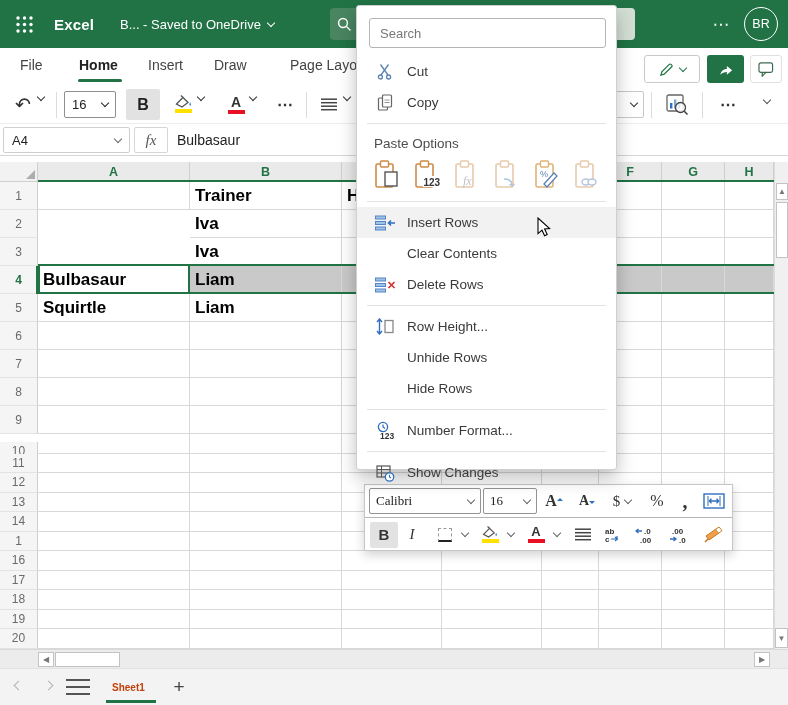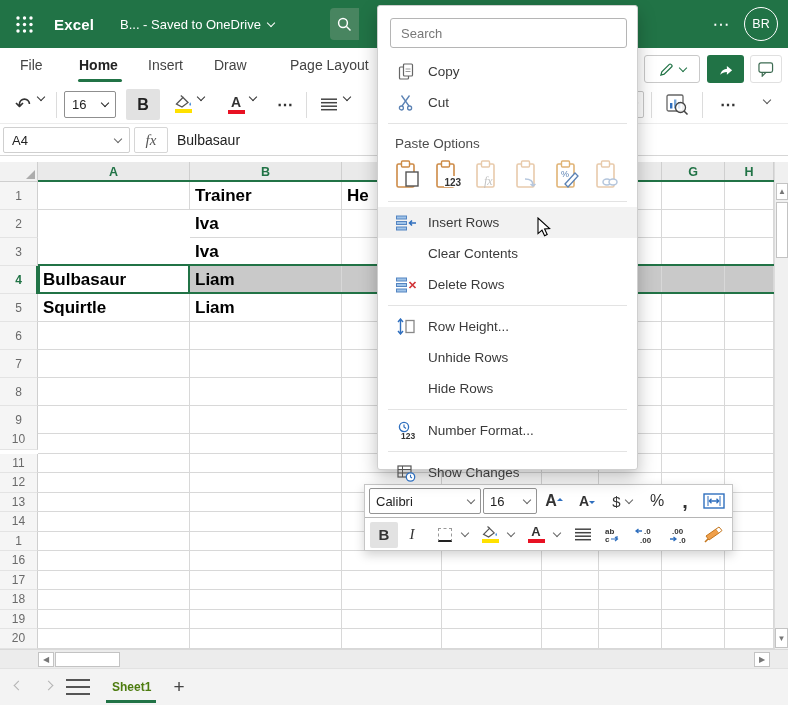--- a/index.html
+++ b/index.html
@@ -57,40 +57,40 @@
   .hsbrow { position:absolute; left:0; top:649px; width:788px; height:19px; background:#ececec; border-top:1px solid #d9d9d9; }
   .sbbtn { position:absolute; background:#fff; border:1px solid #c3c3c3; color:#777; font-size:8px; display:flex; align-items:center; justify-content:center; cursor:pointer; }
   .sbthumb { position:absolute; background:#fff; border:1px solid #c3c3c3; cursor:pointer; }
 
   
   .sheetbar { position:absolute; left:0; top:668px; width:788px; height:37px; background:#f3f3f3; border-top:1px solid #e2e2e2; }
   .snav { position:absolute; top:8px; width:20px; height:20px; display:flex; align-items:center; justify-content:center; color:#b3b3b3; cursor:pointer; }
   .snav .chv { width:7px; height:7px; }
   .burger { position:absolute; left:66px; top:10px; width:24px; height:16px; display:flex; flex-direction:column; justify-content:space-between; cursor:pointer; }
   .burger i { height:2px; background:#555; }
-  .stab { position:absolute; left:100px; top:0; height:36px; display:flex; align-items:center; padding:0 12px; font-size:12px; font-weight:bold; color:#4d7c0f; cursor:pointer; }
+  .stab { position:absolute; left:100px; top:0; height:36px; display:flex; align-items:center; padding:0 12px; font-size:10px; font-weight:bold; color:#c2410c; cursor:pointer; }
   .stabline { position:absolute; left:106px; top:31px; width:50px; height:3px; background:#217346; }
   .addsheet { position:absolute; left:166px; top:5px; width:26px; height:26px; display:flex; align-items:center; justify-content:center; font-size:19px; color:#444; cursor:pointer; }
 
   
-  .menu { position:absolute; left:377px; top:5px; width:261px; height:465px; background:#fff; border:1px solid #cfcfcf; border-radius:3px; box-shadow:0 8px 18px rgba(0,0,0,.25); z-index:6; }
+  .menu { position:absolute; left:356px; top:5px; width:261px; height:465px; background:#fff; border:1px solid #cfcfcf; border-radius:3px; box-shadow:0 8px 18px rgba(0,0,0,.25); z-index:6; }
   .msearch { display:block; margin:12px 12px 8px 12px; width:237px; height:30px; border:1px solid #b5b5b5; border-radius:3px; font-size:13px; color:#333; padding:0 10px; outline:none; font-family:"Liberation Sans",sans-serif; }
   .msearch::placeholder { color:#787878; }
   .mi { height:31px; display:flex; align-items:center; padding-left:17px; gap:11px; font-size:13.5px; color:#3a3a3a; cursor:pointer; }
   .mi.hl { background:#f2f2f2; }
   .mi .ic { width:22px; display:flex; justify-content:center; align-items:center; }
   .msec { padding:7px 0 3px 17px; font-size:13.5px; color:#4c4c4c; }
   .mdiv { border-top:1px solid #e3e3e3; margin:5px 10px; }
   .prow { display:flex; gap:12px; padding:5px 0 7px 16px; }
   .pic { width:28px; height:30px; display:flex; align-items:center; justify-content:center; cursor:pointer; }
   .pic.dim { opacity:.45; }
 
   
   .mtb { position:absolute; left:364px; top:484px; width:369px; height:67px; background:#fff; border:1px solid #c6c6c6; box-shadow:0 4px 10px rgba(0,0,0,.18); z-index:5; }
-  .mrow1 { position:absolute; left:0; top:0; width:367px; height:33px; border-bottom:1px solid #b5b5b5; display:flex; align-items:center; }
+  .mrow1 { position:absolute; left:0; top:0; width:367px; height:33px; border-bottom:1px solid #b5b5b5; display:flex; align-items:center;font-family:Liberation Serif, serif; }
   .mrow2 { position:absolute; left:0; top:34px; width:367px; height:31px; display:flex; align-items:center; }
   .combo { height:26px; border:1px solid #949494; border-radius:2px; display:flex; align-items:center; justify-content:space-between; padding:0 6px; font-size:13px; color:#222; cursor:pointer; }
   .mic { display:flex; align-items:center; justify-content:center; color:#333; cursor:pointer; }
   .caretu { display:inline-block; width:0; height:0; border:3.5px solid transparent; border-bottom-color:#2f6fbe; margin-bottom:6px; }
   .caretd { display:inline-block; width:0; height:0; border:3.5px solid transparent; border-top-color:#2f6fbe; margin-top:6px; }
   .bordericon { width:14px; height:14px; border:1px dashed #999; border-bottom:2px solid #222; }
 
   .cursor { position:absolute; left:537px; top:217px; z-index:9; pointer-events:none; }
 </style>
 </head>
@@ -328,21 +328,21 @@
       <div class="gc" style="left: 725px; top: 216px; width: 49px; height: 28px; line-height: 27px;"></div>
       <div class="rn" style="top: 244px; height: 28px; line-height: 28px;">9</div>
       <div class="gc" style="left: 38px; top: 244px; width: 152px; height: 28px; line-height: 27px;"></div>
       <div class="gc" style="left: 190px; top: 244px; width: 152px; height: 28px; line-height: 27px;"></div>
       <div class="gc" style="left: 342px; top: 244px; width: 100px; height: 28px; line-height: 27px;"></div>
       <div class="gc" style="left: 442px; top: 244px; width: 100px; height: 28px; line-height: 27px;"></div>
       <div class="gc" style="left: 542px; top: 244px; width: 57px; height: 28px; line-height: 27px;"></div>
       <div class="gc" style="left: 599px; top: 244px; width: 63px; height: 28px; line-height: 27px;"></div>
       <div class="gc" style="left: 662px; top: 244px; width: 63px; height: 28px; line-height: 27px;"></div>
       <div class="gc" style="left: 725px; top: 244px; width: 49px; height: 28px; line-height: 27px;"></div>
-      <div class="rn" style="top: 268px; height: 19.5px; line-height: 19.5px;">10</div>
+      <div class="rn" style="top: 280px; height: 19.5px; line-height: 19.5px;">10</div>
       <div class="gc" style="left: 38px; top: 272px; width: 152px; height: 19.5px; line-height: 18.5px;"></div>
       <div class="gc" style="left: 190px; top: 272px; width: 152px; height: 19.5px; line-height: 18.5px;"></div>
       <div class="gc" style="left: 342px; top: 272px; width: 100px; height: 19.5px; line-height: 18.5px;"></div>
       <div class="gc" style="left: 442px; top: 272px; width: 100px; height: 19.5px; line-height: 18.5px;"></div>
       <div class="gc" style="left: 542px; top: 272px; width: 57px; height: 19.5px; line-height: 18.5px;"></div>
       <div class="gc" style="left: 599px; top: 272px; width: 63px; height: 19.5px; line-height: 18.5px;"></div>
       <div class="gc" style="left: 662px; top: 272px; width: 63px; height: 19.5px; line-height: 18.5px;"></div>
       <div class="gc" style="left: 725px; top: 272px; width: 49px; height: 19.5px; line-height: 18.5px;"></div>
       <div class="rn" style="top: 291.5px; height: 19.5px; line-height: 19.5px;">11</div>
       <div class="gc" style="left: 38px; top: 291.5px; width: 152px; height: 19.5px; line-height: 18.5px;"></div>
@@ -469,40 +469,40 @@
     <div class="stabline"></div>
     <div class="addsheet">+</div>
   </div>
 
   <div class="menu">
     <input class="msearch" type="text" placeholder="Search" style="">
 
     <div class="mi">
       <span class="ic">
         <svg width="16" height="17" viewBox="0 0 16 17">
-            <rect x="1.5" y="4" width="9" height="12" rx="1" fill="#fff" stroke="#666" stroke-width="1.2"></rect>
-            <rect x="5.5" y="1" width="9" height="12" rx="1" fill="#fff" stroke="#666" stroke-width="1.2"></rect>
-            <line x1="7.5" y1="6" x2="12.5" y2="6" stroke="#999"></line>
-            <line x1="7.5" y1="8.5" x2="12.5" y2="8.5" stroke="#999"></line>
-          </svg>
-      </span>
-      <span>Copy</span>
-    </div>
-    <div class="mi">
-      <span class="ic">
-        <svg width="16" height="17" viewBox="0 0 16 17">
             <g stroke="#5b82b4" stroke-width="1.3" fill="none">
               <line x1="3.5" y1="1.5" x2="11" y2="12"></line>
               <line x1="11.5" y1="1.5" x2="4" y2="12"></line>
               <circle cx="3.4" cy="14" r="2"></circle>
               <circle cx="11.6" cy="14" r="2"></circle>
             </g>
           </svg>
       </span>
       <span>Cut</span>
+    </div>
+    <div class="mi">
+      <span class="ic">
+        <svg width="16" height="17" viewBox="0 0 16 17">
+            <rect x="1.5" y="4" width="9" height="12" rx="1" fill="#fff" stroke="#666" stroke-width="1.2"></rect>
+            <rect x="5.5" y="1" width="9" height="12" rx="1" fill="#fff" stroke="#666" stroke-width="1.2"></rect>
+            <line x1="7.5" y1="6" x2="12.5" y2="6" stroke="#999"></line>
+            <line x1="7.5" y1="8.5" x2="12.5" y2="8.5" stroke="#999"></line>
+          </svg>
+      </span>
+      <span>Copy</span>
     </div>
 
     <div class="mdiv"></div>
     <div class="msec">Paste Options</div>
 
     <div class="prow">
       <span class="pic">
         <svg width="27" height="29" viewBox="0 0 27 29">
             <rect x="2" y="4" width="17" height="23" rx="1.5" fill="#fff" stroke="#cd8b47" stroke-width="1.6"></rect>
             <rect x="6.5" y="1" width="8" height="6" rx="1" fill="#fff" stroke="#cd8b47" stroke-width="1.4"></rect>

